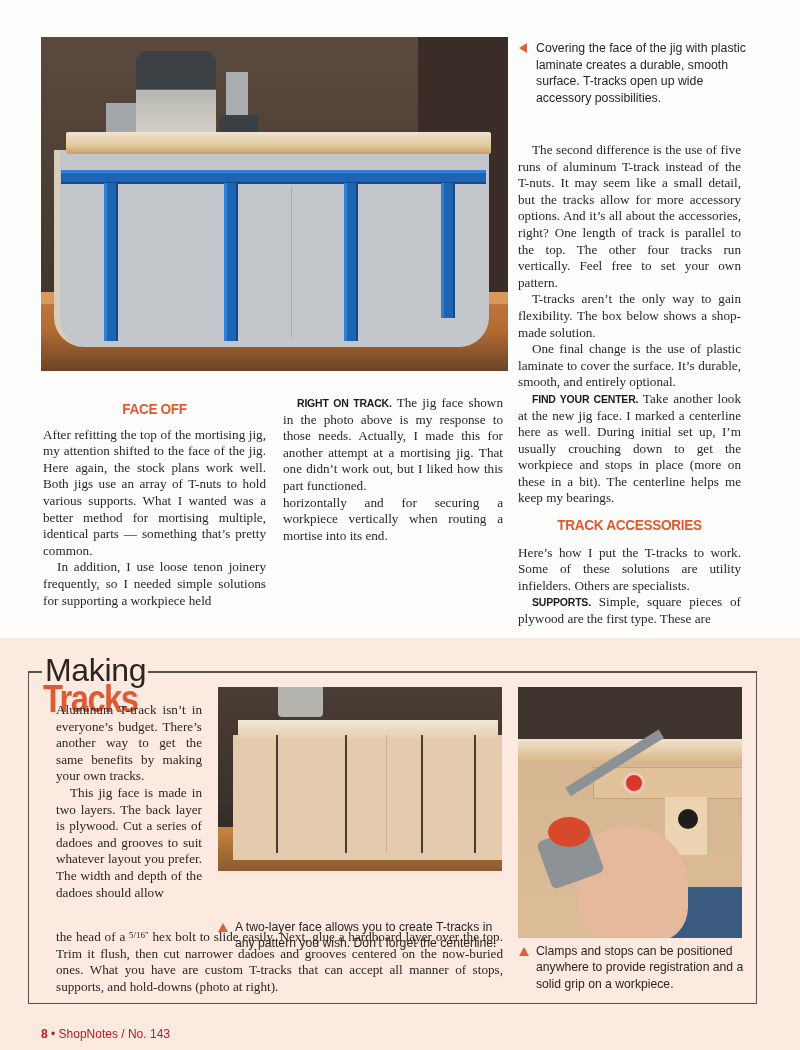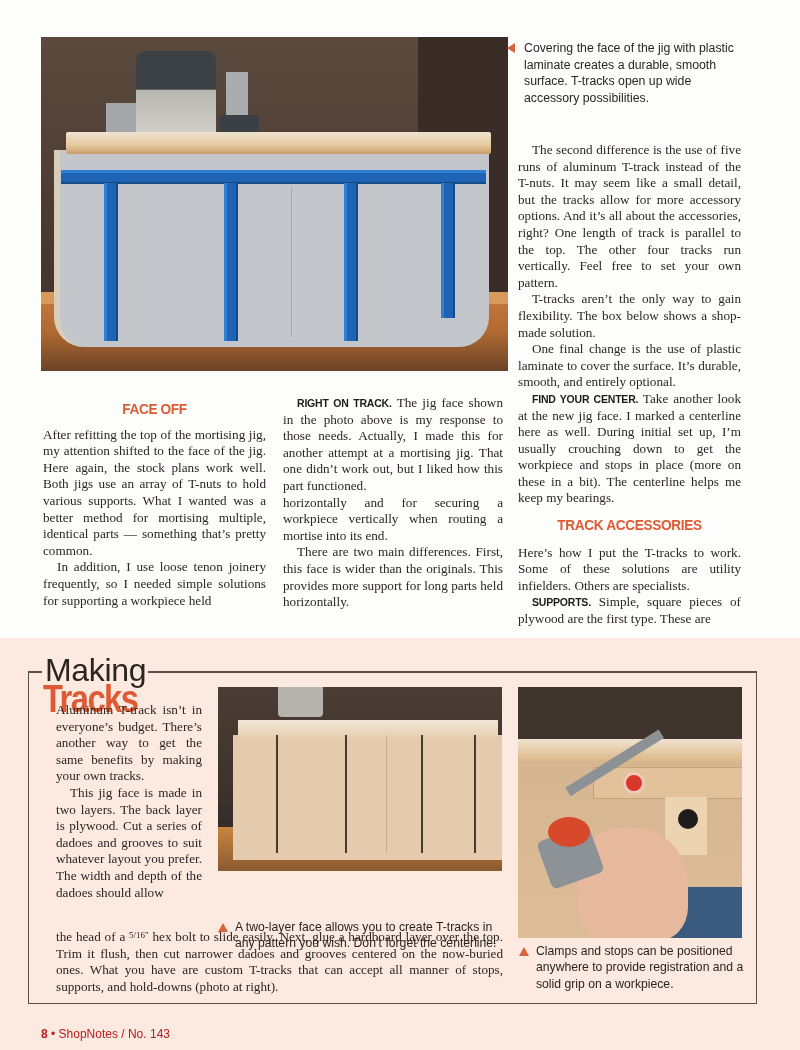--- a/index.html
+++ b/index.html
@@ -27,21 +27,21 @@
     background: linear-gradient(180deg,#efe3d0 0%,#e4c99f 60%,#c99c68 100%); border-radius:2px; }
   #photo-main .face { position:absolute; left:13px; top:113px; width:435px; height:197px; background:#c3c7cb;
     border-radius: 0 0 30px 30px; border-left:6px solid #d8cdb8; }
   #photo-main .track-h { position:absolute; left:20px; top:133px; width:425px; height:14px; background:#1f63b5;
     box-shadow: inset 0 3px 0 #2f7fd4, inset 0 -2px 0 #154a88; }
   #photo-main .track-v { position:absolute; top:146px; width:14px; height:158px; background:#1f63b5;
     box-shadow: inset 3px 0 0 #2f7fd4, inset -2px 0 0 #154a88; }
   #photo-main .seam { position:absolute; top:150px; width:1px; height:150px; background:#a8acb0; }
 
   
-  #cap-top { left: 507px; top: 40px; width: 240px; font-size: 12.3px; line-height: 16.6px; color: #2a2522; }
+  #cap-top { left: 519px; top: 40px; width: 240px; font-size: 12.3px; line-height: 16.6px; color: #2a2522; }
   .tri-left { position:absolute; left:0; top:3px; width:0; height:0; border-top:5px solid transparent; border-bottom:5px solid transparent; border-right:8px solid #d8623c; }
   .tri-up { position:absolute; left:0; top:4px; width:0; height:0; border-left:5px solid transparent; border-right:5px solid transparent; border-bottom:9px solid #d8623c; }
   .cap-text { display:block; padding-left: 17px; }
 
   
   .col { position:absolute; text-align: justify; }
   #col1 { left: 43px; top: 395px; width: 223px; }
   #col2 { left: 283px; top: 395px; width: 220px; }
   #col3 { left: 518px; top: 142px; width: 223px; }
   .p { text-indent: 14px; }
@@ -122,21 +122,20 @@
 
 <div id="col1" class="col serif">
   <div id="face-off-head" class="head">FACE OFF</div>
   <p class="p noindent">After refitting the top of the mortising jig, my attention shifted to the face of the jig. Here again, the stock plans work well. Both jigs use an array of T-nuts to hold various supports. What I wanted was a better method for mortising multiple, identical parts — something that’s pretty common.</p>
   <p class="p">In addition, I use loose tenon joinery frequently, so I needed simple solutions for supporting a workpiece held</p>
 </div>
 
 <div id="col2" class="col serif">
   <p class="p"><span class="lead">RIGHT ON TRACK.</span><span> The jig face shown in the photo above is my response to those needs. Actually, I made this for another attempt at a mortising jig. That one didn’t work out, but I liked how this part functioned.</span></p>
   <p class="p noindent">horizontally and for securing a workpiece vertically when routing a mortise into its end.</p>
-  <p class="p">There are two main differences. First, this face is wider than the originals. This provides more support for long parts held horizontally.</p>
 </div>
 
 <div id="col3" class="col serif">
   <p class="p">The second difference is the use of five runs of aluminum T-track instead of the T-nuts. It may seem like a small detail, but the tracks allow for more accessory options. And it’s all about the accessories, right? One length of track is parallel to the top. The other four tracks run vertically. Feel free to set your own pattern.</p>
   <p class="p">T-tracks aren’t the only way to gain flexibility. The box below shows a shop-made solution.</p>
   <p class="p">One final change is the use of plastic laminate to cover the surface. It’s durable, smooth, and entirely optional.</p>
   <p class="p"><span class="lead">FIND YOUR CENTER.</span><span> Take another look at the new jig face. I marked a centerline here as well. During initial set up, I’m usually crouching down to get the workpiece and stops in place (more on these in a bit). The centerline helps me keep my bearings.</span></p>
   <div id="track-acc-head" class="head">TRACK ACCESSORIES</div>
   <p class="p noindent">Here’s how I put the T-tracks to work. Some of these solutions are utility infielders. Others are specialists.</p>
   <p class="p"><span class="lead">SUPPORTS.</span><span> Simple, square pieces of plywood are the first type. These are</span></p>

